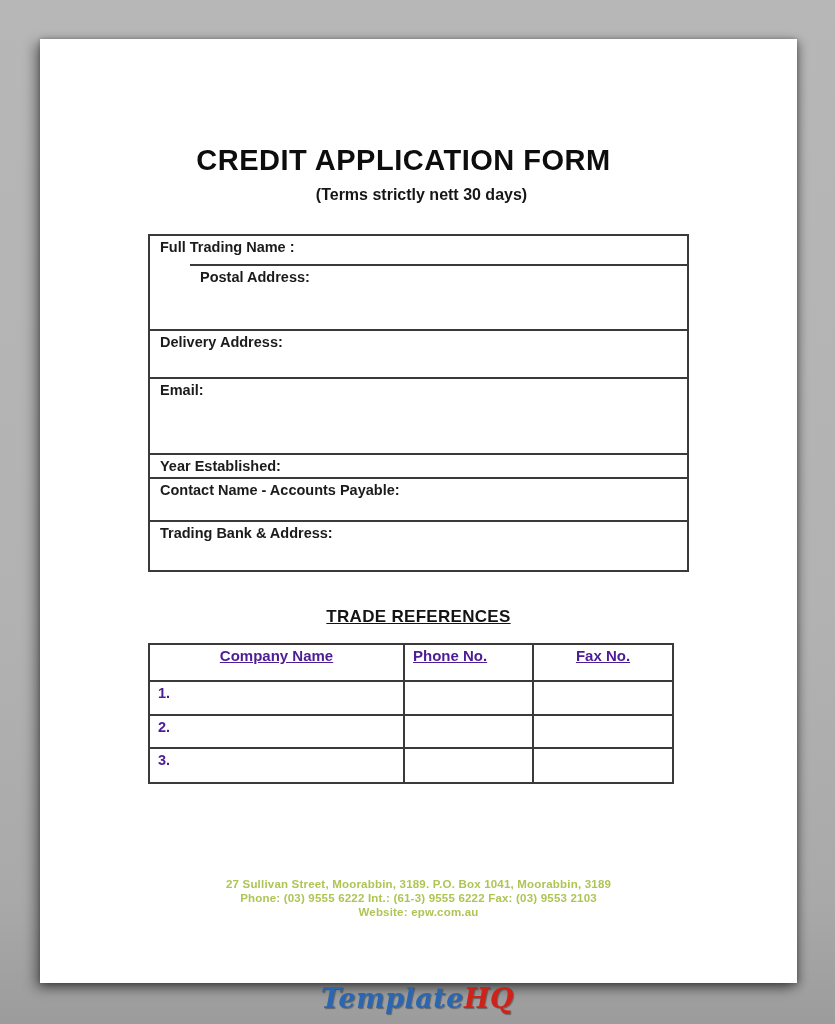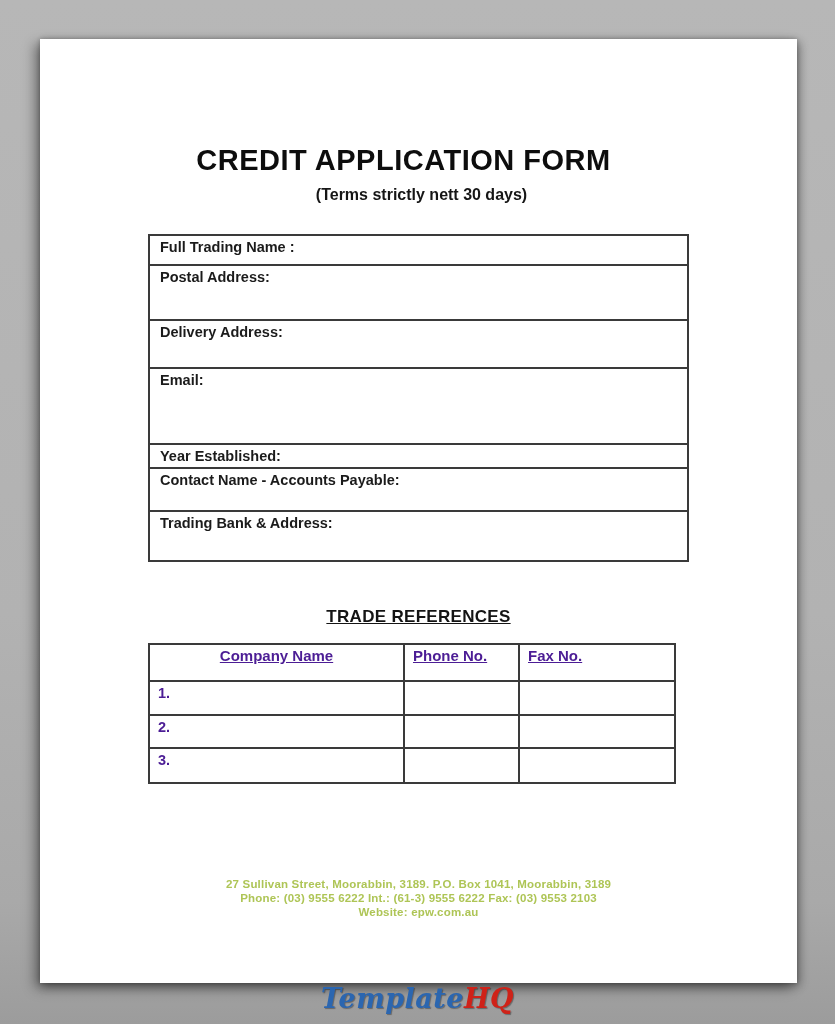--- a/index.html
+++ b/index.html
@@ -70,21 +70,21 @@
 
 <div class="page">
 
   <div class="title">CREDIT APPLICATION FORM</div>
   <div class="subtitle">(Terms strictly nett 30 days)</div>
 
   <div class="main-table">
     <div class="form-row" style="height:28px;">
       <span class="form-label">Full Trading Name :</span>
     </div>
-    <div class="form-row" style="height:55px;">
+    <div class="form-row" style="height:65px;margin-left:40px;">
       <span class="form-label">Postal Address:</span>
     </div>
     <div class="form-row" style="height:48px;">
       <span class="form-label">Delivery Address:</span>
     </div>
     <div class="form-row" style="height:32px;">
       <span class="form-label">Email:</span>
     </div>
     <div class="form-row" style="height:24px;margin-top:44px;">
       <span class="form-label">Year Established:</span>
@@ -96,22 +96,22 @@
       <span class="form-label">Trading Bank &amp; Address:</span>
     </div>
   </div>
 
   <div class="trade-heading">TRADE REFERENCES</div>
 
   <table class="trade-table">
     <tbody>
         <tr>
       <th class="center" style="width:255px; height:37px;"><span class="u">Company Name</span></th>
-      <th style="width:115px;"><span class="u">Phone No.</span></th>
-      <th style="width:156px;"><span class="u">Fax No.</span></th>
+      <th style="width:129px;"><span class="u">Phone No.</span></th>
+      <th style="width:140px;text-align:center;"><span class="u">Fax No.</span></th>
     </tr>
     <tr>
       <td style="height:34px;"><span class="row-num">1.</span></td>
       <td></td>
       <td></td>
     </tr>
     <tr>
       <td style="height:33px;"><span class="row-num">2.</span></td>
       <td></td>
       <td></td>

